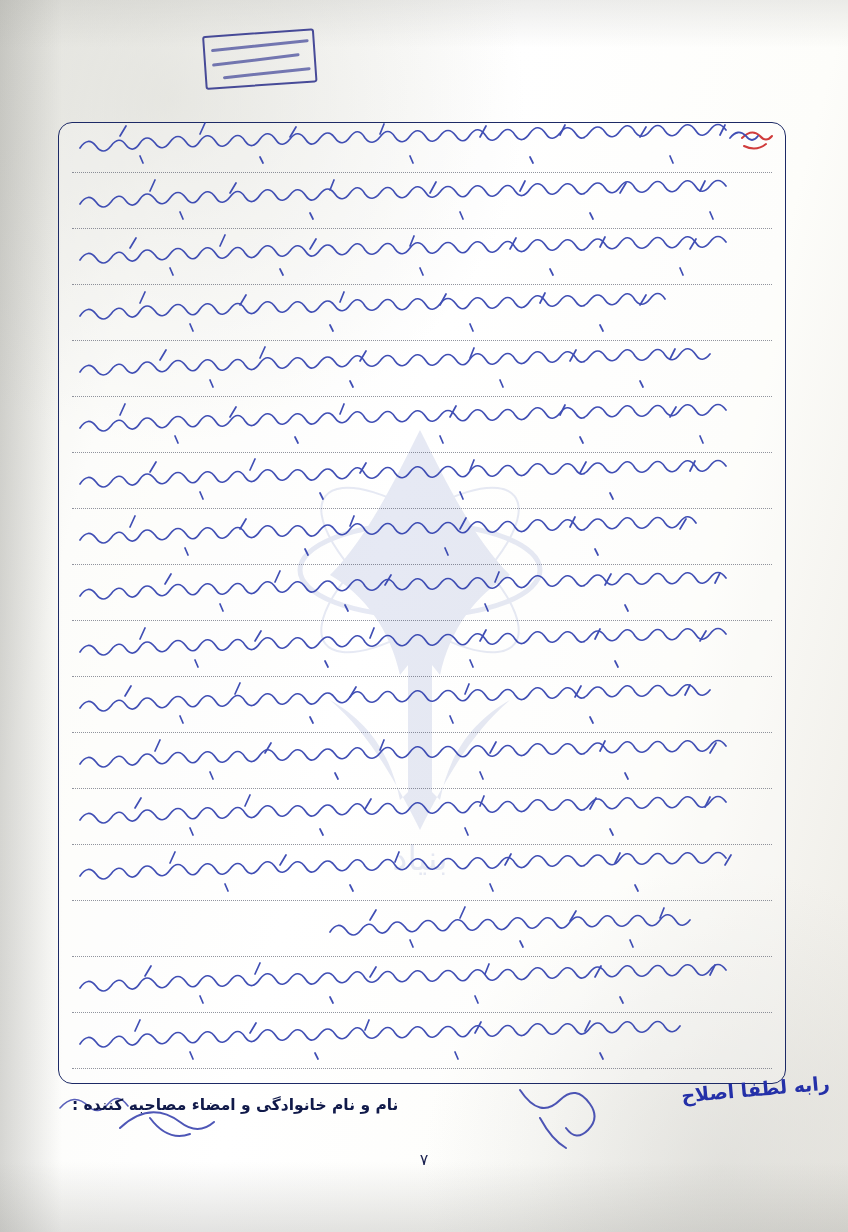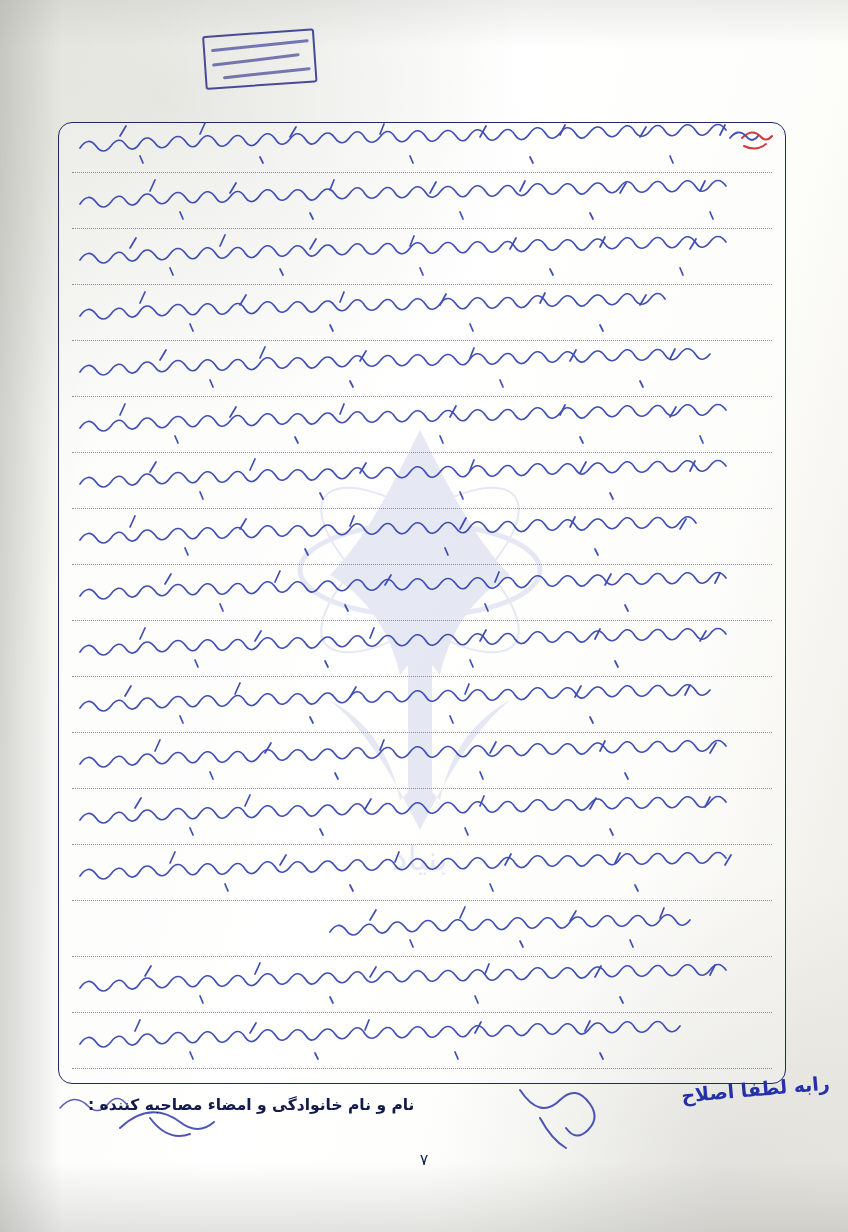--- a/index.html
+++ b/index.html
@@ -113,21 +113,21 @@
   .hand-layer {
     position: absolute;
     left: 0; top: 0;
     width: 848px; height: 1232px;
     pointer-events: none;
   }
 
   
   .footer-row {
     position: absolute;
-    left: 74px;
+    left: 58px;
     top: 1082px;
     width: 728px;
     height: 46px;
     display: flex;
     flex-direction: row-reverse;
     align-items: center;
     justify-content: space-between;
     padding: 0 14px;
     box-sizing: border-box;
   }

